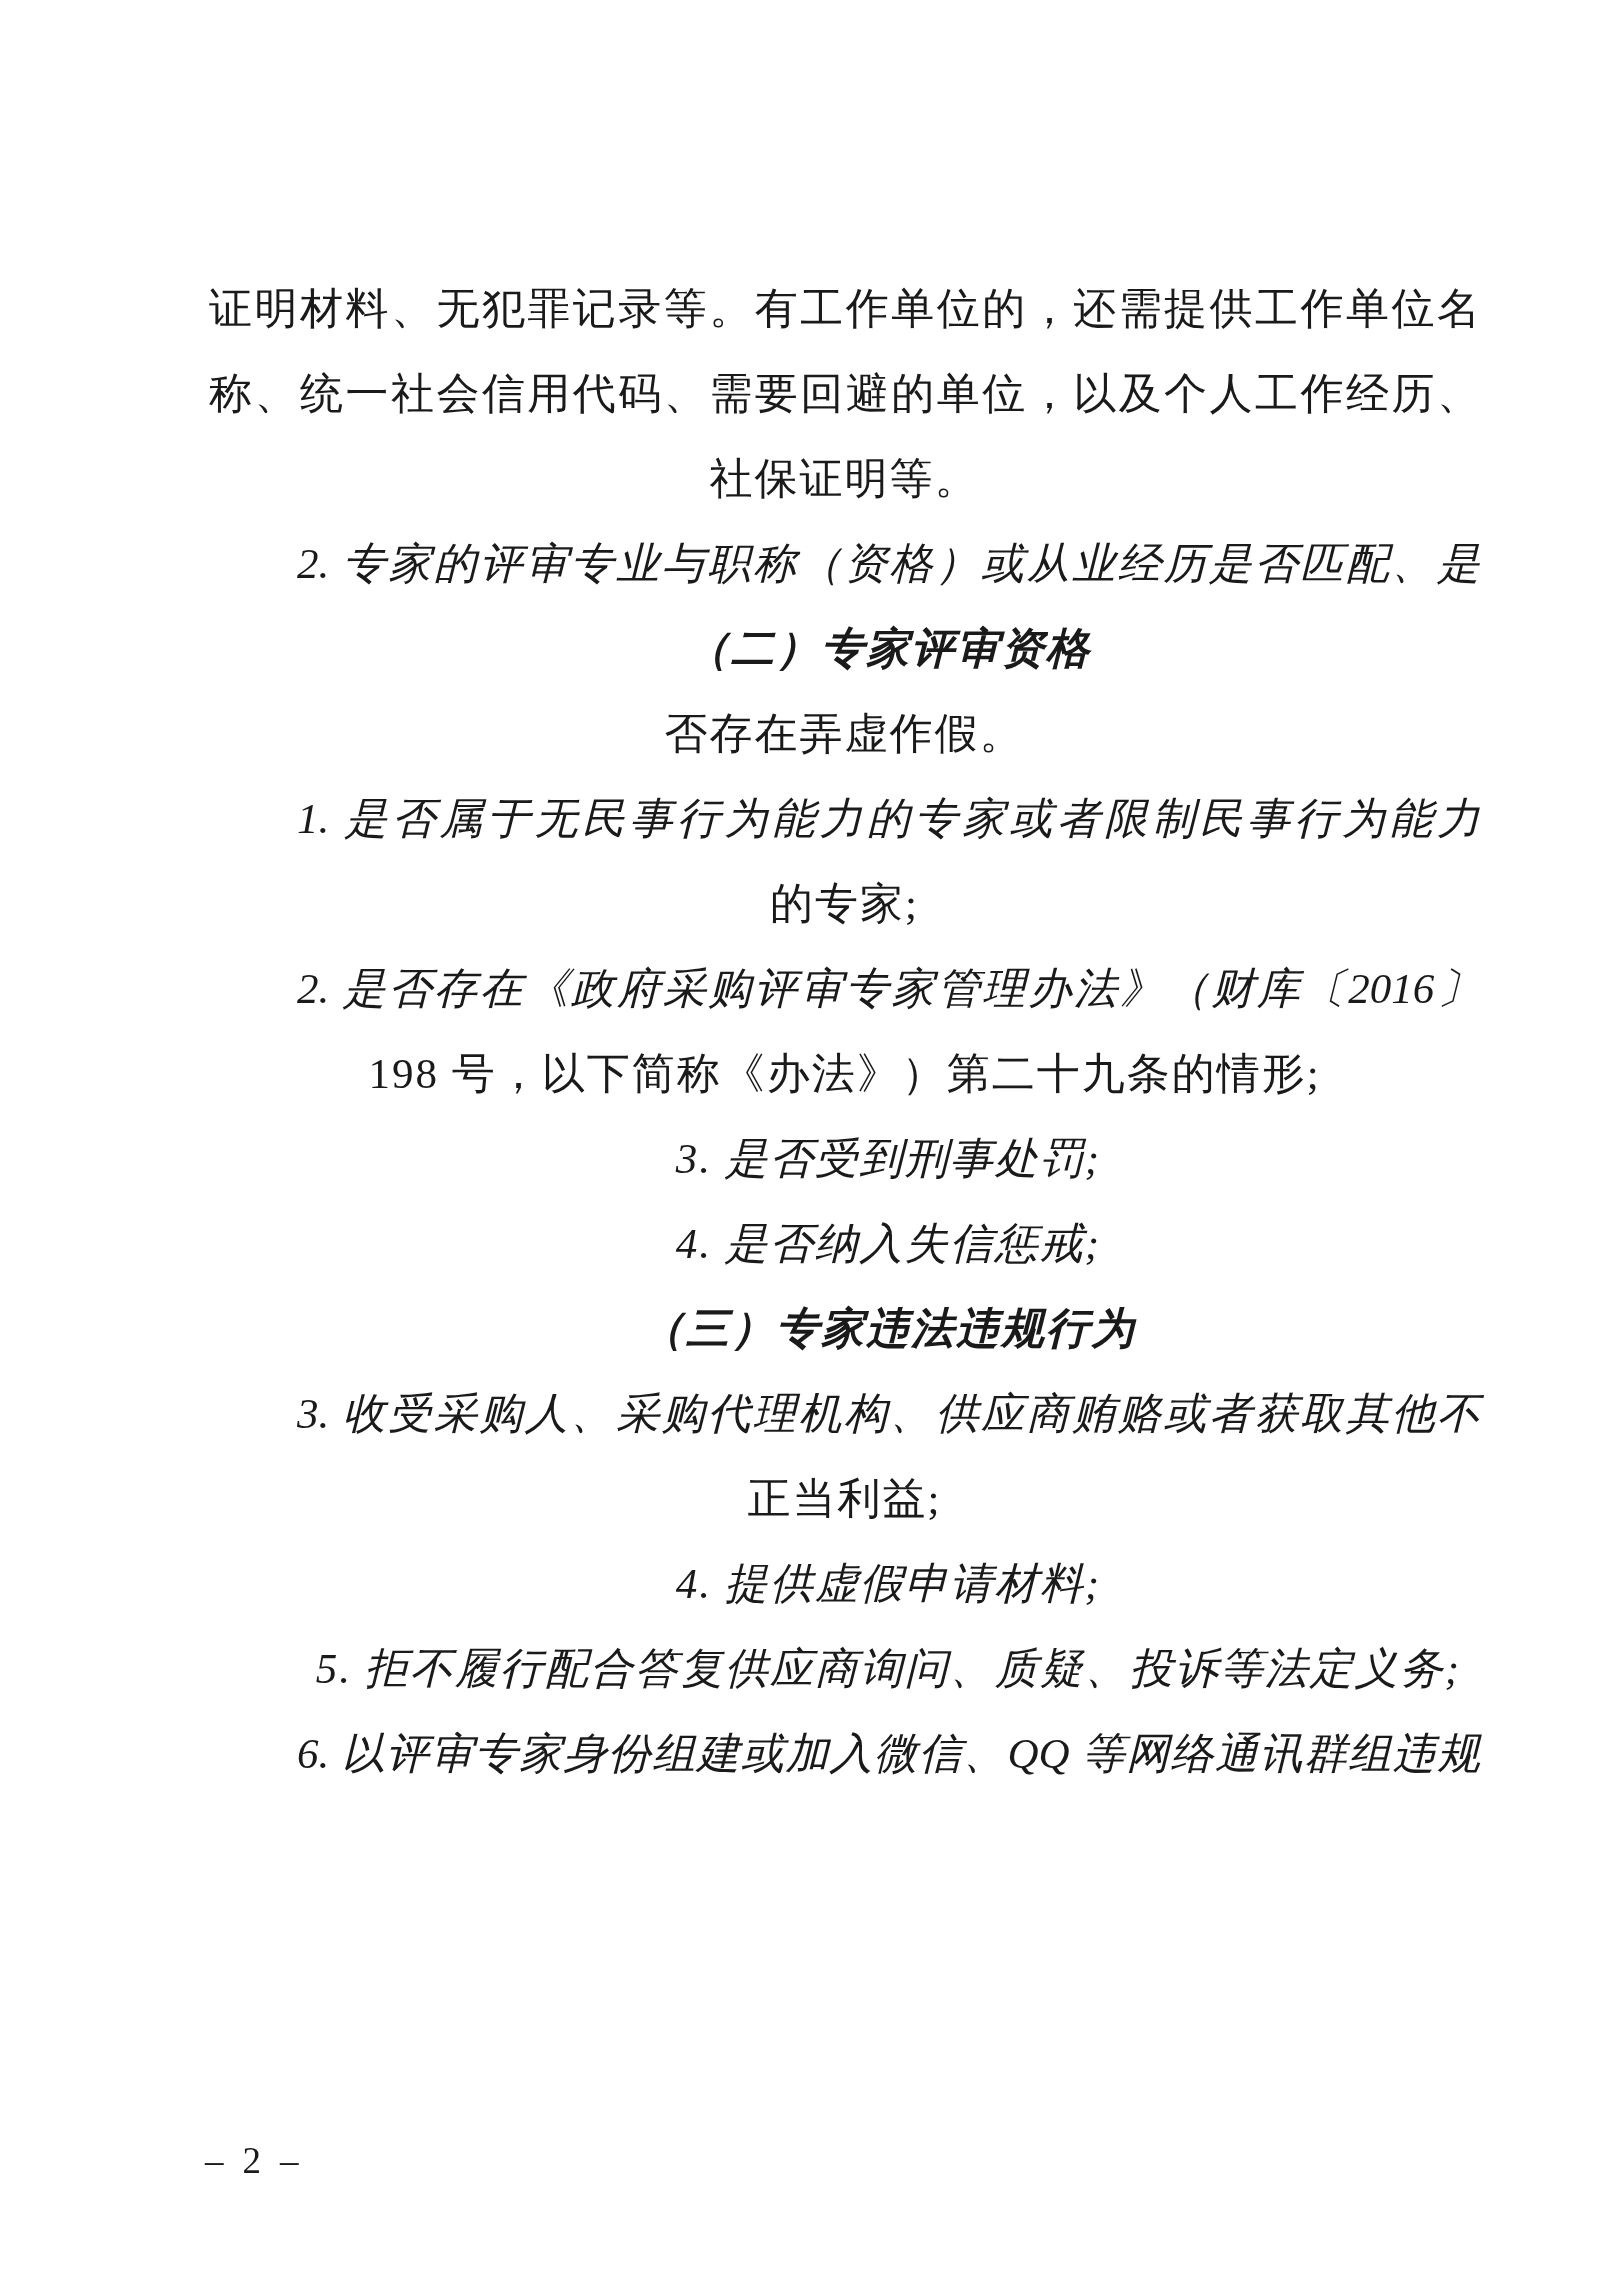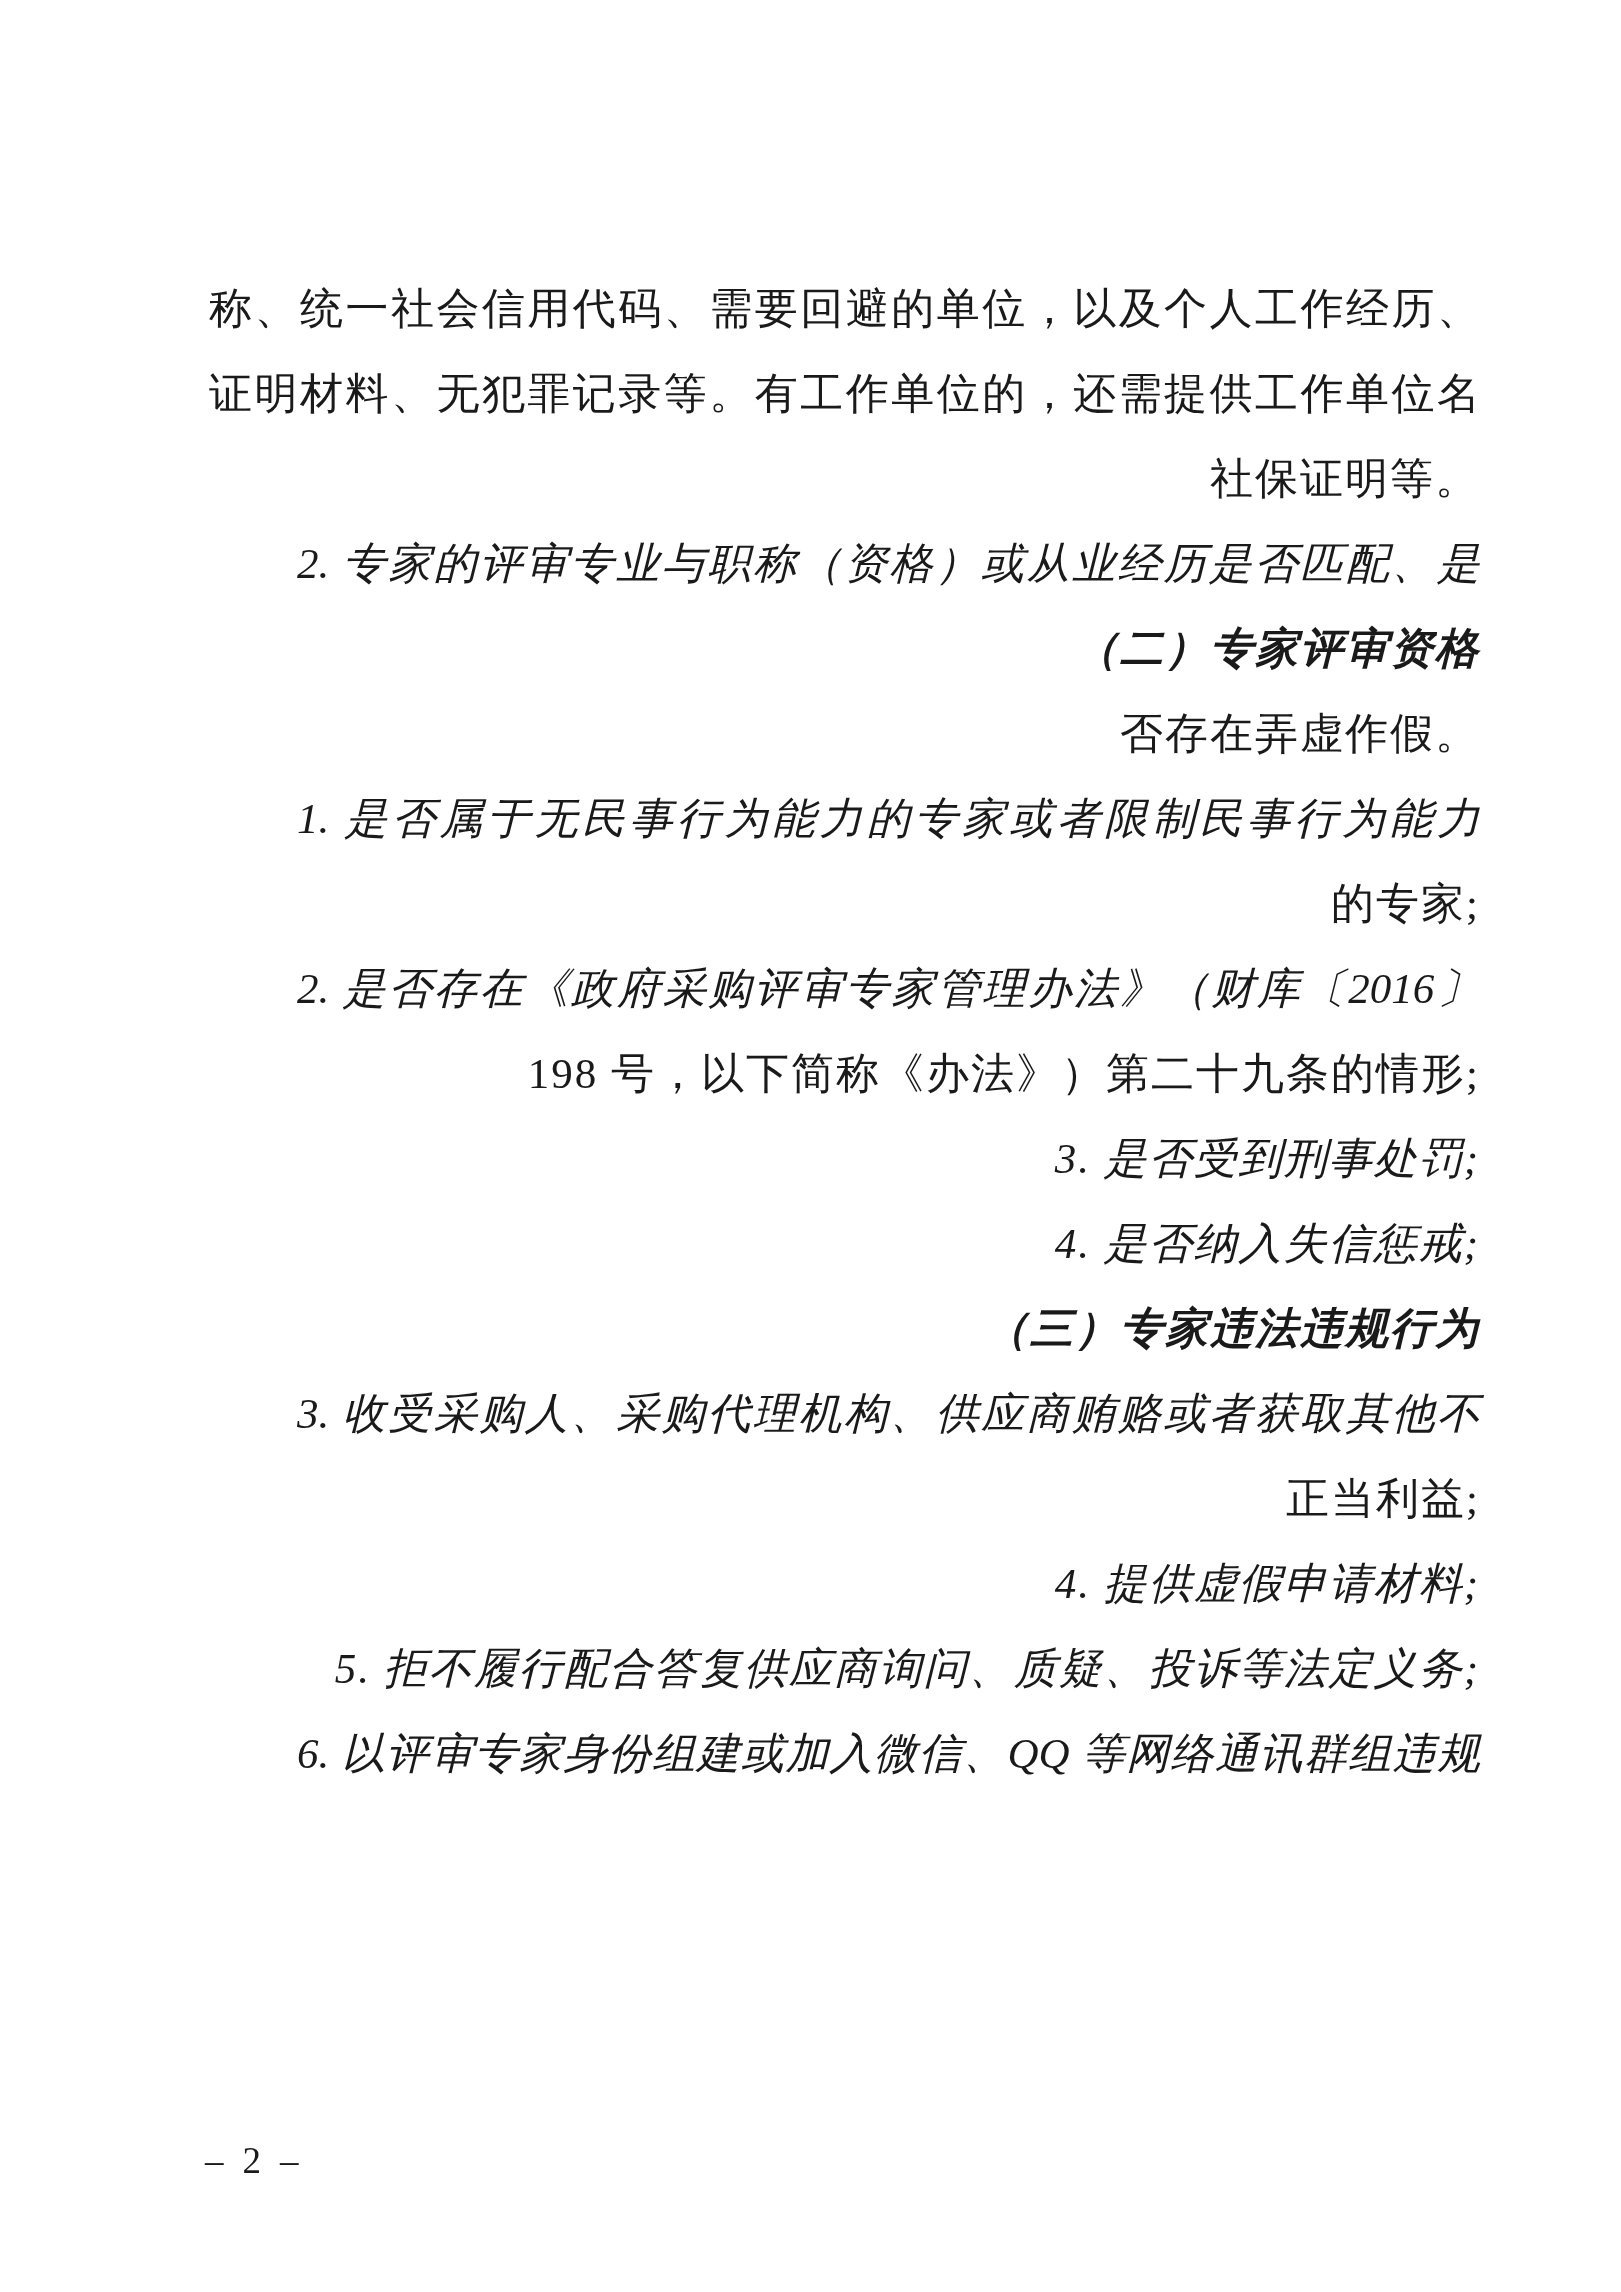--- a/index.html
+++ b/index.html
@@ -27,21 +27,21 @@
     left: 209px;
     top: 266px;
     width: 1271px;
   }
   .line {
     height: 85px;
     line-height: 85px;
     font-size: 43px;
     letter-spacing: 2px;
     white-space: nowrap;
-    text-align: right;
+    text-align: center;
   }
   .line.ind {
     text-indent: 88px;
     font-style: italic;
   }
   .line.just {
     letter-spacing: 0;
     white-space: normal;
     text-align: justify;
     text-align-last: justify;
@@ -59,22 +59,22 @@
     font-size: 37px;
     letter-spacing: 4.9px;
     white-space: pre;
   }
 </style>
 </head>
 <body>
 
 <div class="page">
   <div class="content">
+    <div class="line just">证明材料、无犯罪记录等。有工作单位的，还需提供工作单位名</div>
     <div class="line just">称、统一社会信用代码、需要回避的单位，以及个人工作经历、</div>
-    <div class="line just">证明材料、无犯罪记录等。有工作单位的，还需提供工作单位名</div>
     <div class="line">社保证明等。</div>
     <div class="line ind just">2. 专家的评审专业与职称（资格）或从业经历是否匹配、是</div>
     <div class="line ind bold">（二）专家评审资格</div>
     <div class="line">否存在弄虚作假。</div>
     <div class="line ind just">1. 是否属于无民事行为能力的专家或者限制民事行为能力</div>
     <div class="line">的专家;</div>
     <div class="line ind just">2. 是否存在《政府采购评审专家管理办法》（财库〔2016〕</div>
     <div class="line">198 号，以下简称《办法》）第二十九条的情形;</div>
     <div class="line ind">3. 是否受到刑事处罚;</div>
     <div class="line ind">4. 是否纳入失信惩戒;</div>

